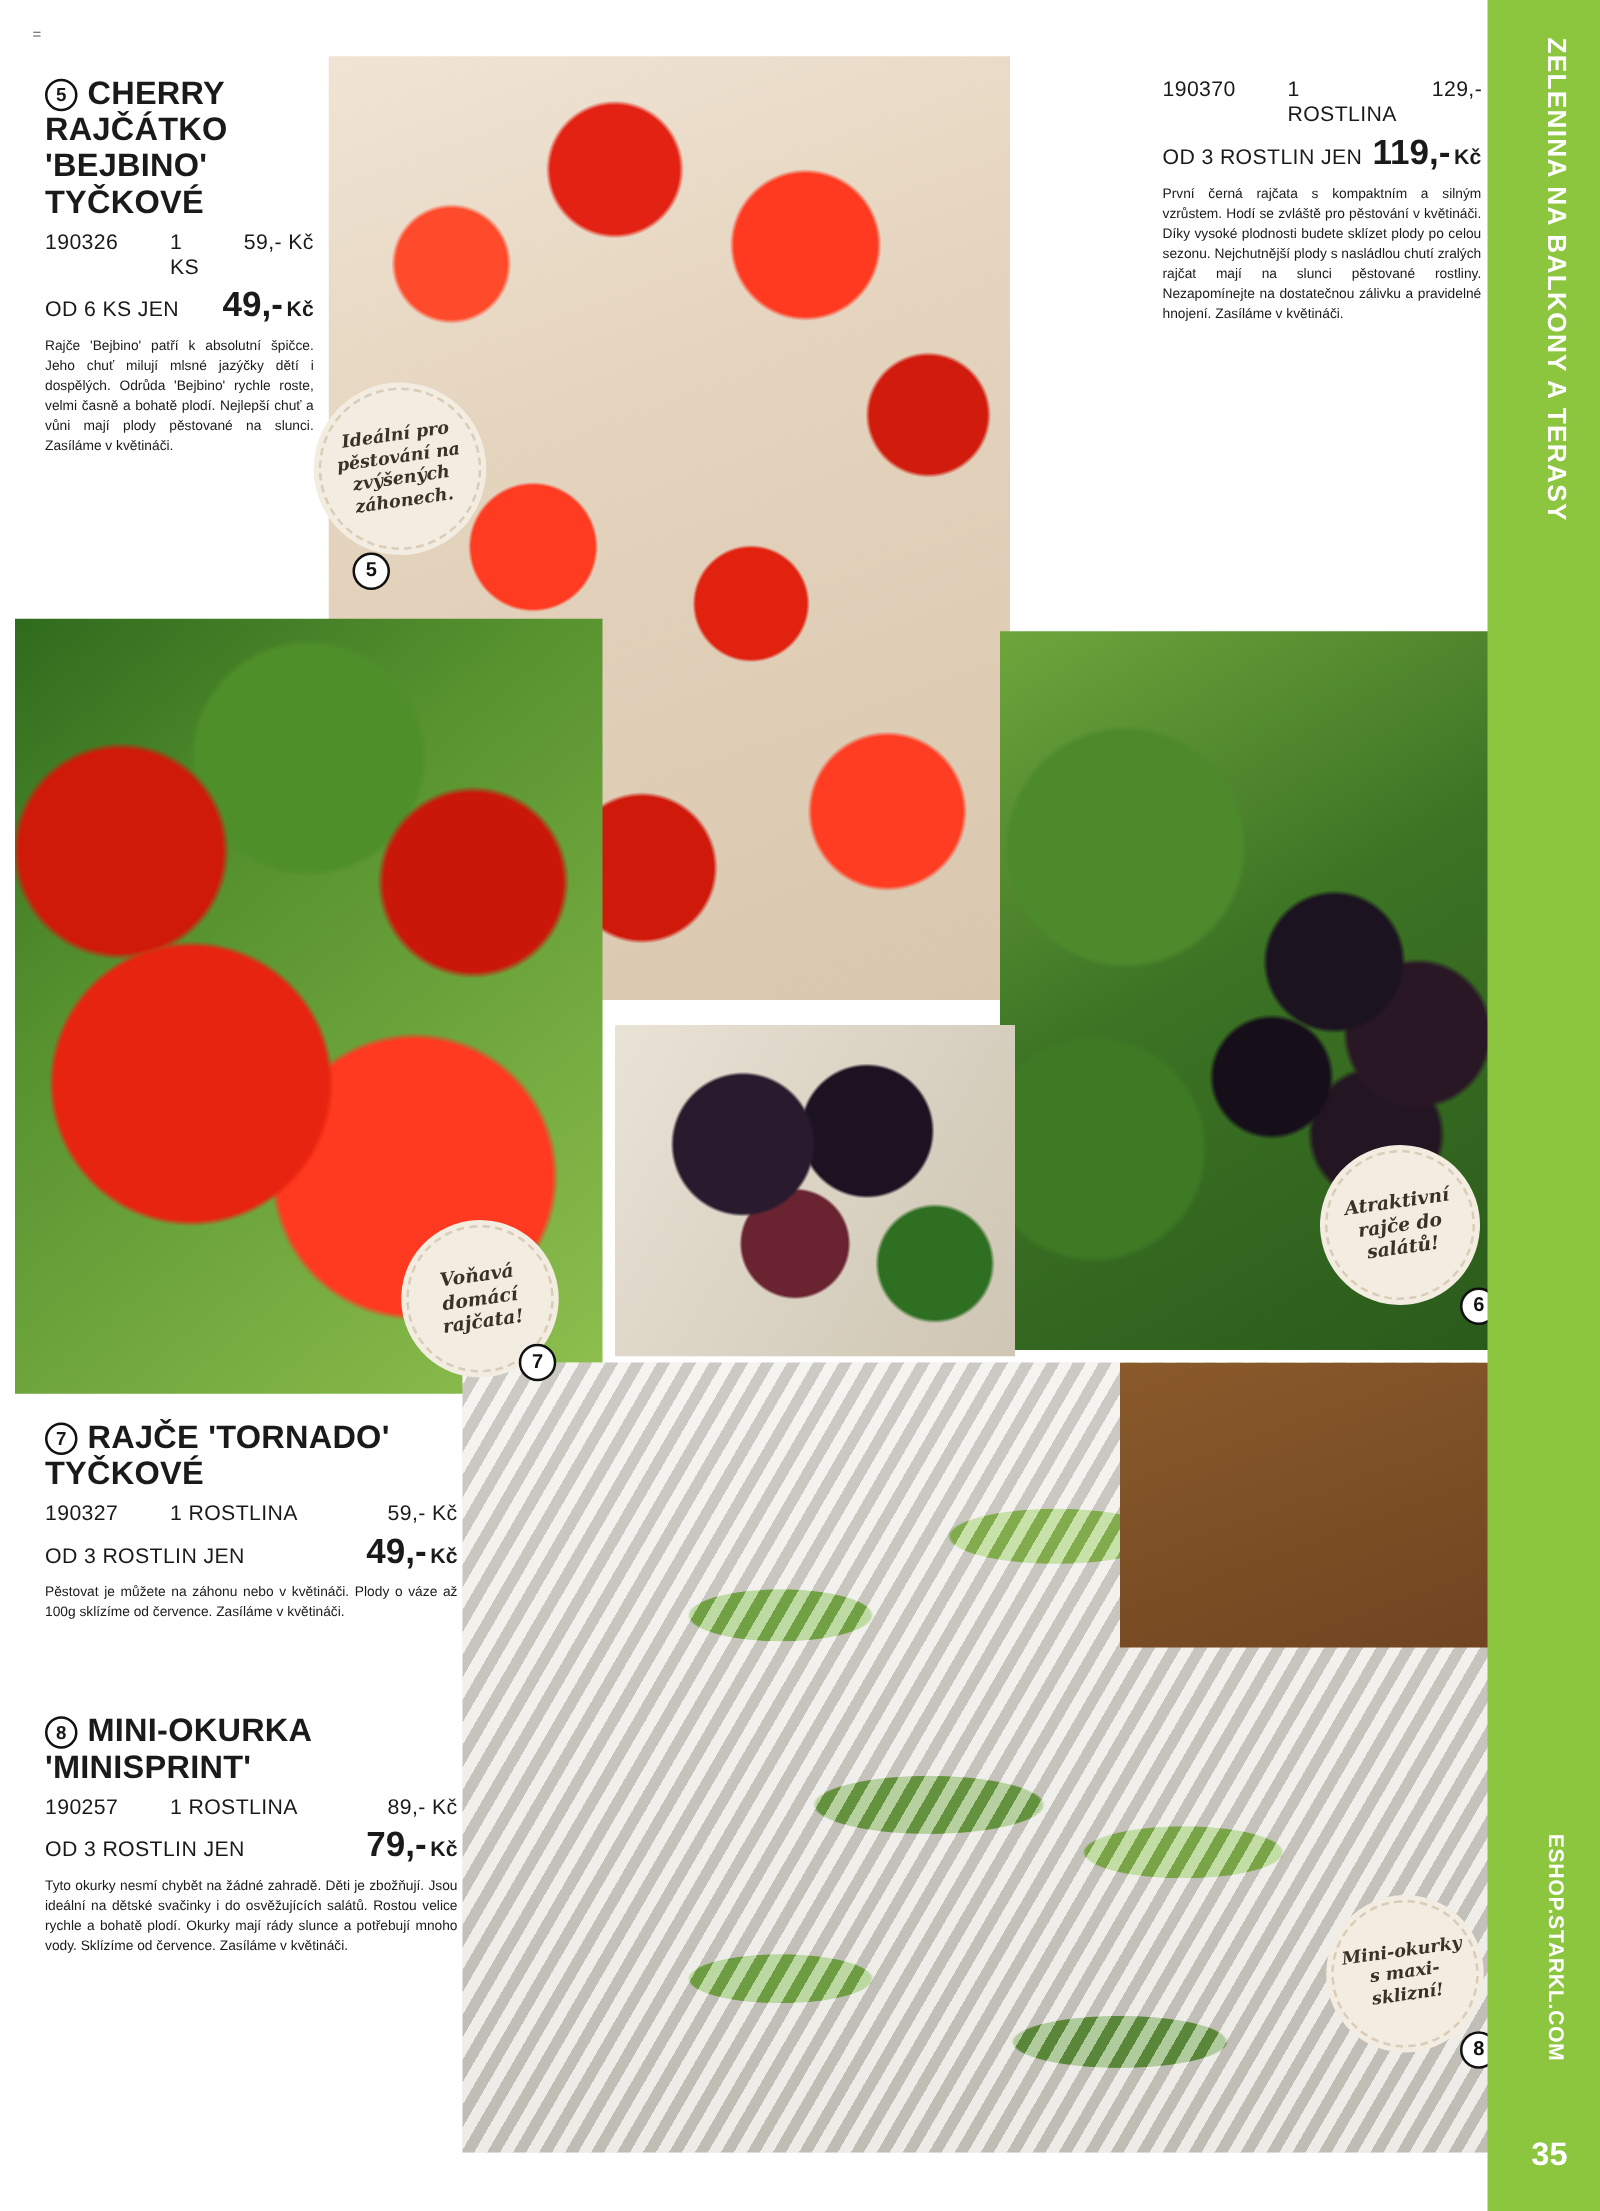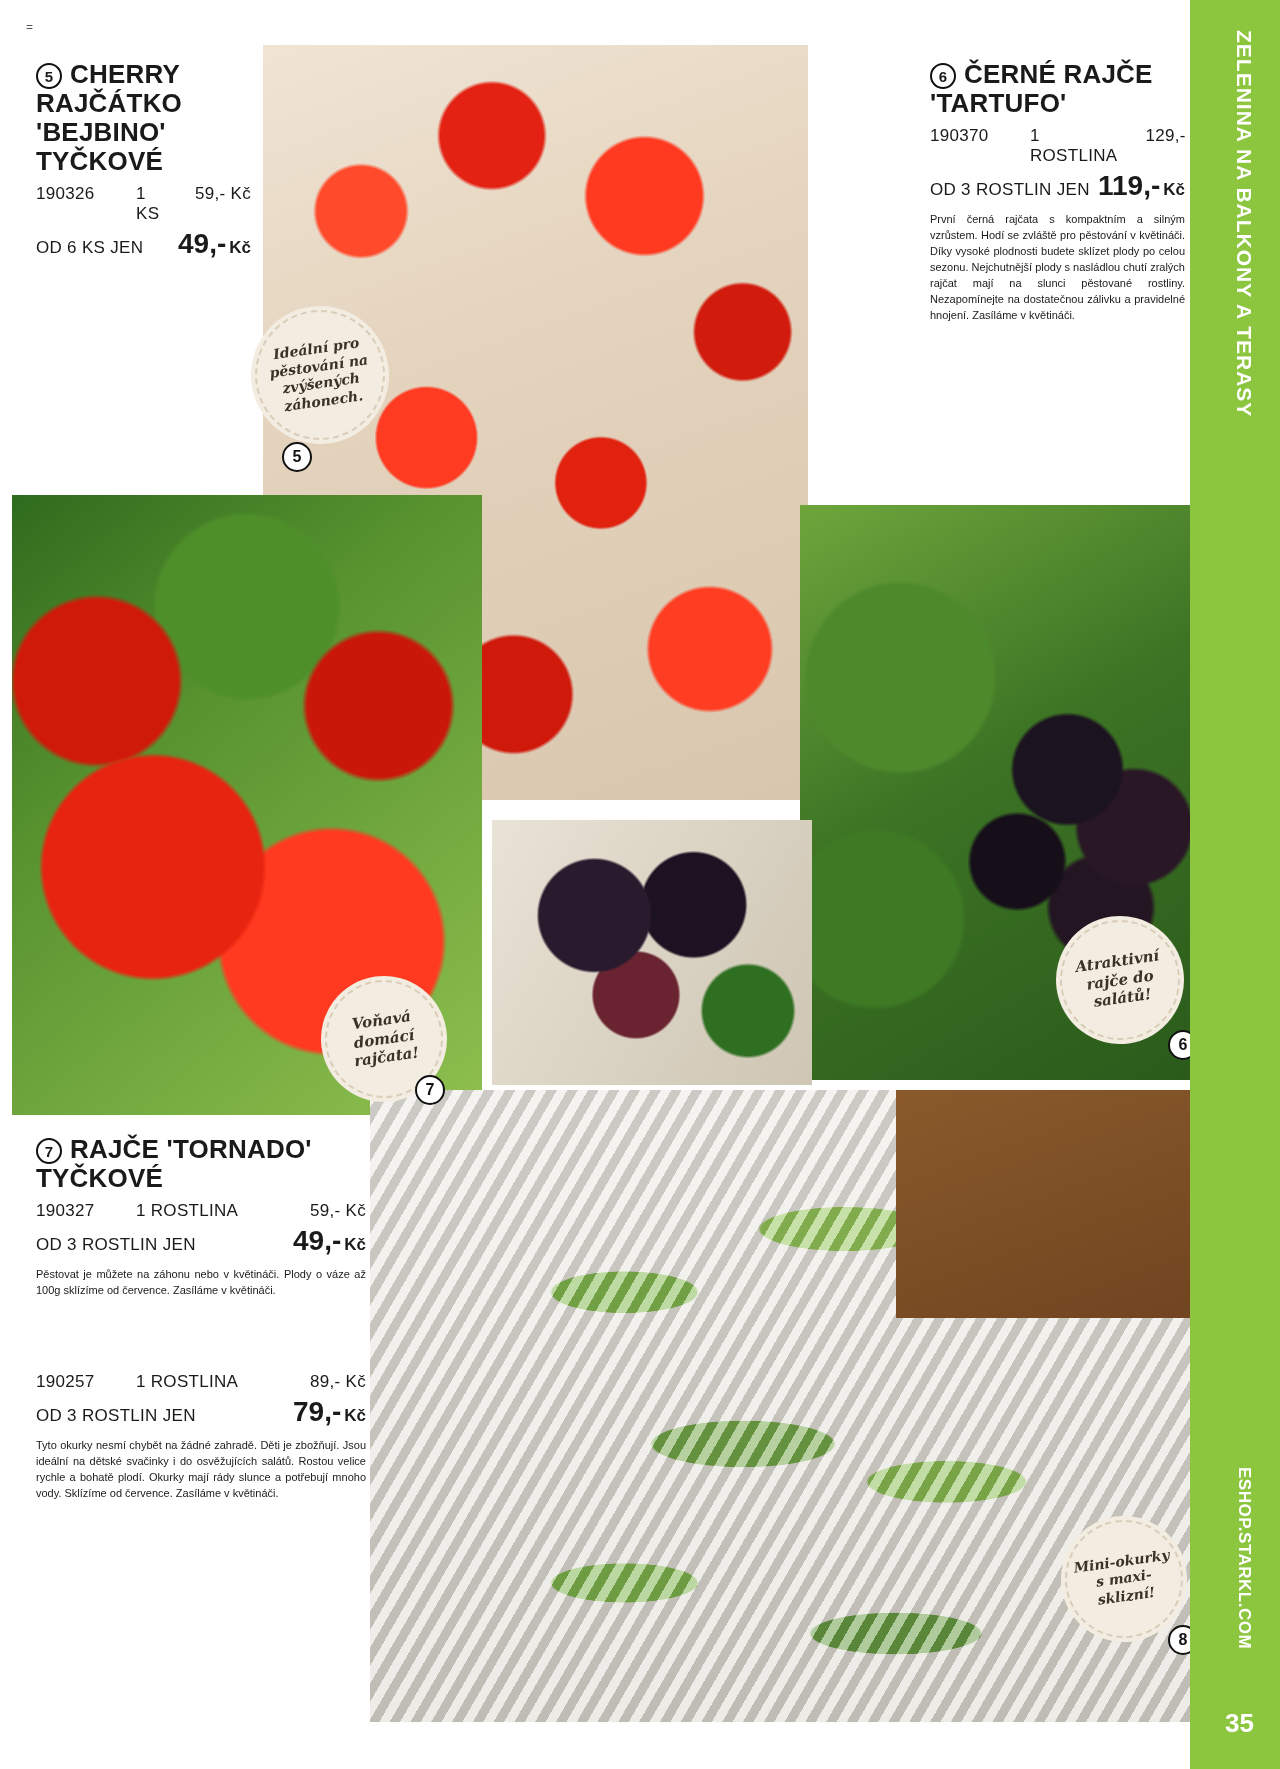--- a/index.html
+++ b/index.html
@@ -189,30 +189,27 @@
   </div>
   <div class="priceline">
     <span class="code">190326</span>
     <span class="unit">1 KS</span>
     <span class="price">59,- Kč</span>
   </div>
   <div class="priceline2">
     <span class="label">OD 6 KS JEN</span>
     <span class="big"><span>49,-</span><span class="kc">Kč</span></span>
   </div>
+  <div class="desc">Rajče 'Bejbino' patří k absolutní špičce. Jeho chuť milují mlsné jazýčky dětí i dospělých. Odrůda 'Bejbino' rychle roste, velmi časně a bohatě plodí. Nejlepší chuť a vůni mají plody pěstované na slunci. Zasíláme v květináči.</div>
 </div>
 
 <div class="sticker" style="left:255px; top:310px; width:130px; height:130px; font-size:14px;">Ideální pro pěstování na zvýšených záhonech.</div>
 <div class="circle-num" style="left:282px; top:442px;">5</div>
 
 <div class="txtblock" style="left:930px; top:60px; width:255px;">
-  <div class="title">
-    <span class="num-badge">6</span><span>ČERNÉ RAJČE</span>
-    <span class="t2">'TARTUFO'</span>
-  </div>
   <div class="priceline">
     <span class="code">190370</span>
     <span class="unit">1 ROSTLINA</span>
     <span class="price">129,- Kč</span>
   </div>
   <div class="priceline2">
     <span class="label">OD 3 ROSTLIN JEN</span>
     <span class="big"><span>119,-</span><span class="kc">Kč</span></span>
   </div>
   <div class="desc">První černá rajčata s kompaktním a silným vzrůstem. Hodí se zvláště pro pěstování v květináči. Díky vysoké plodnosti budete sklízet plody po celou sezonu. Nejchutnější plody s nasládlou chutí zralých rajčat mají na slunci pěstované rostliny. Nezapomínejte na dostatečnou zálivku a pravidelné hnojení. Zasíláme v květináči.</div>
@@ -235,20 +232,24 @@
     <span class="price">59,- Kč</span>
   </div>
   <div class="priceline2">
     <span class="label">OD 3 ROSTLIN JEN</span>
     <span class="big"><span>49,-</span><span class="kc">Kč</span></span>
   </div>
   <div class="desc">Pěstovat je můžete na záhonu nebo v květináči. Plody o váze až 100g sklízíme od července. Zasíláme v květináči.</div>
 </div>
 
 <div class="txtblock" style="left:36px; top:1370px; width:330px;">
+  <div class="title">
+    <span class="num-badge">8</span><span>MINI-OKURKA</span>
+    <span class="t2">'MINISPRINT'</span>
+  </div>
   <div class="priceline">
     <span class="code">190257</span>
     <span class="unit">1 ROSTLINA</span>
     <span class="price">89,- Kč</span>
   </div>
   <div class="priceline2">
     <span class="label">OD 3 ROSTLIN JEN</span>
     <span class="big"><span>79,-</span><span class="kc">Kč</span></span>
   </div>
   <div class="desc">Tyto okurky nesmí chybět na žádné zahradě. Děti je zbožňují. Jsou ideální na dětské svačinky i do osvěžujících salátů. Rostou velice rychle a bohatě plodí. Okurky mají rády slunce a potřebují mnoho vody. Sklízíme od července. Zasíláme v květináči.</div>

